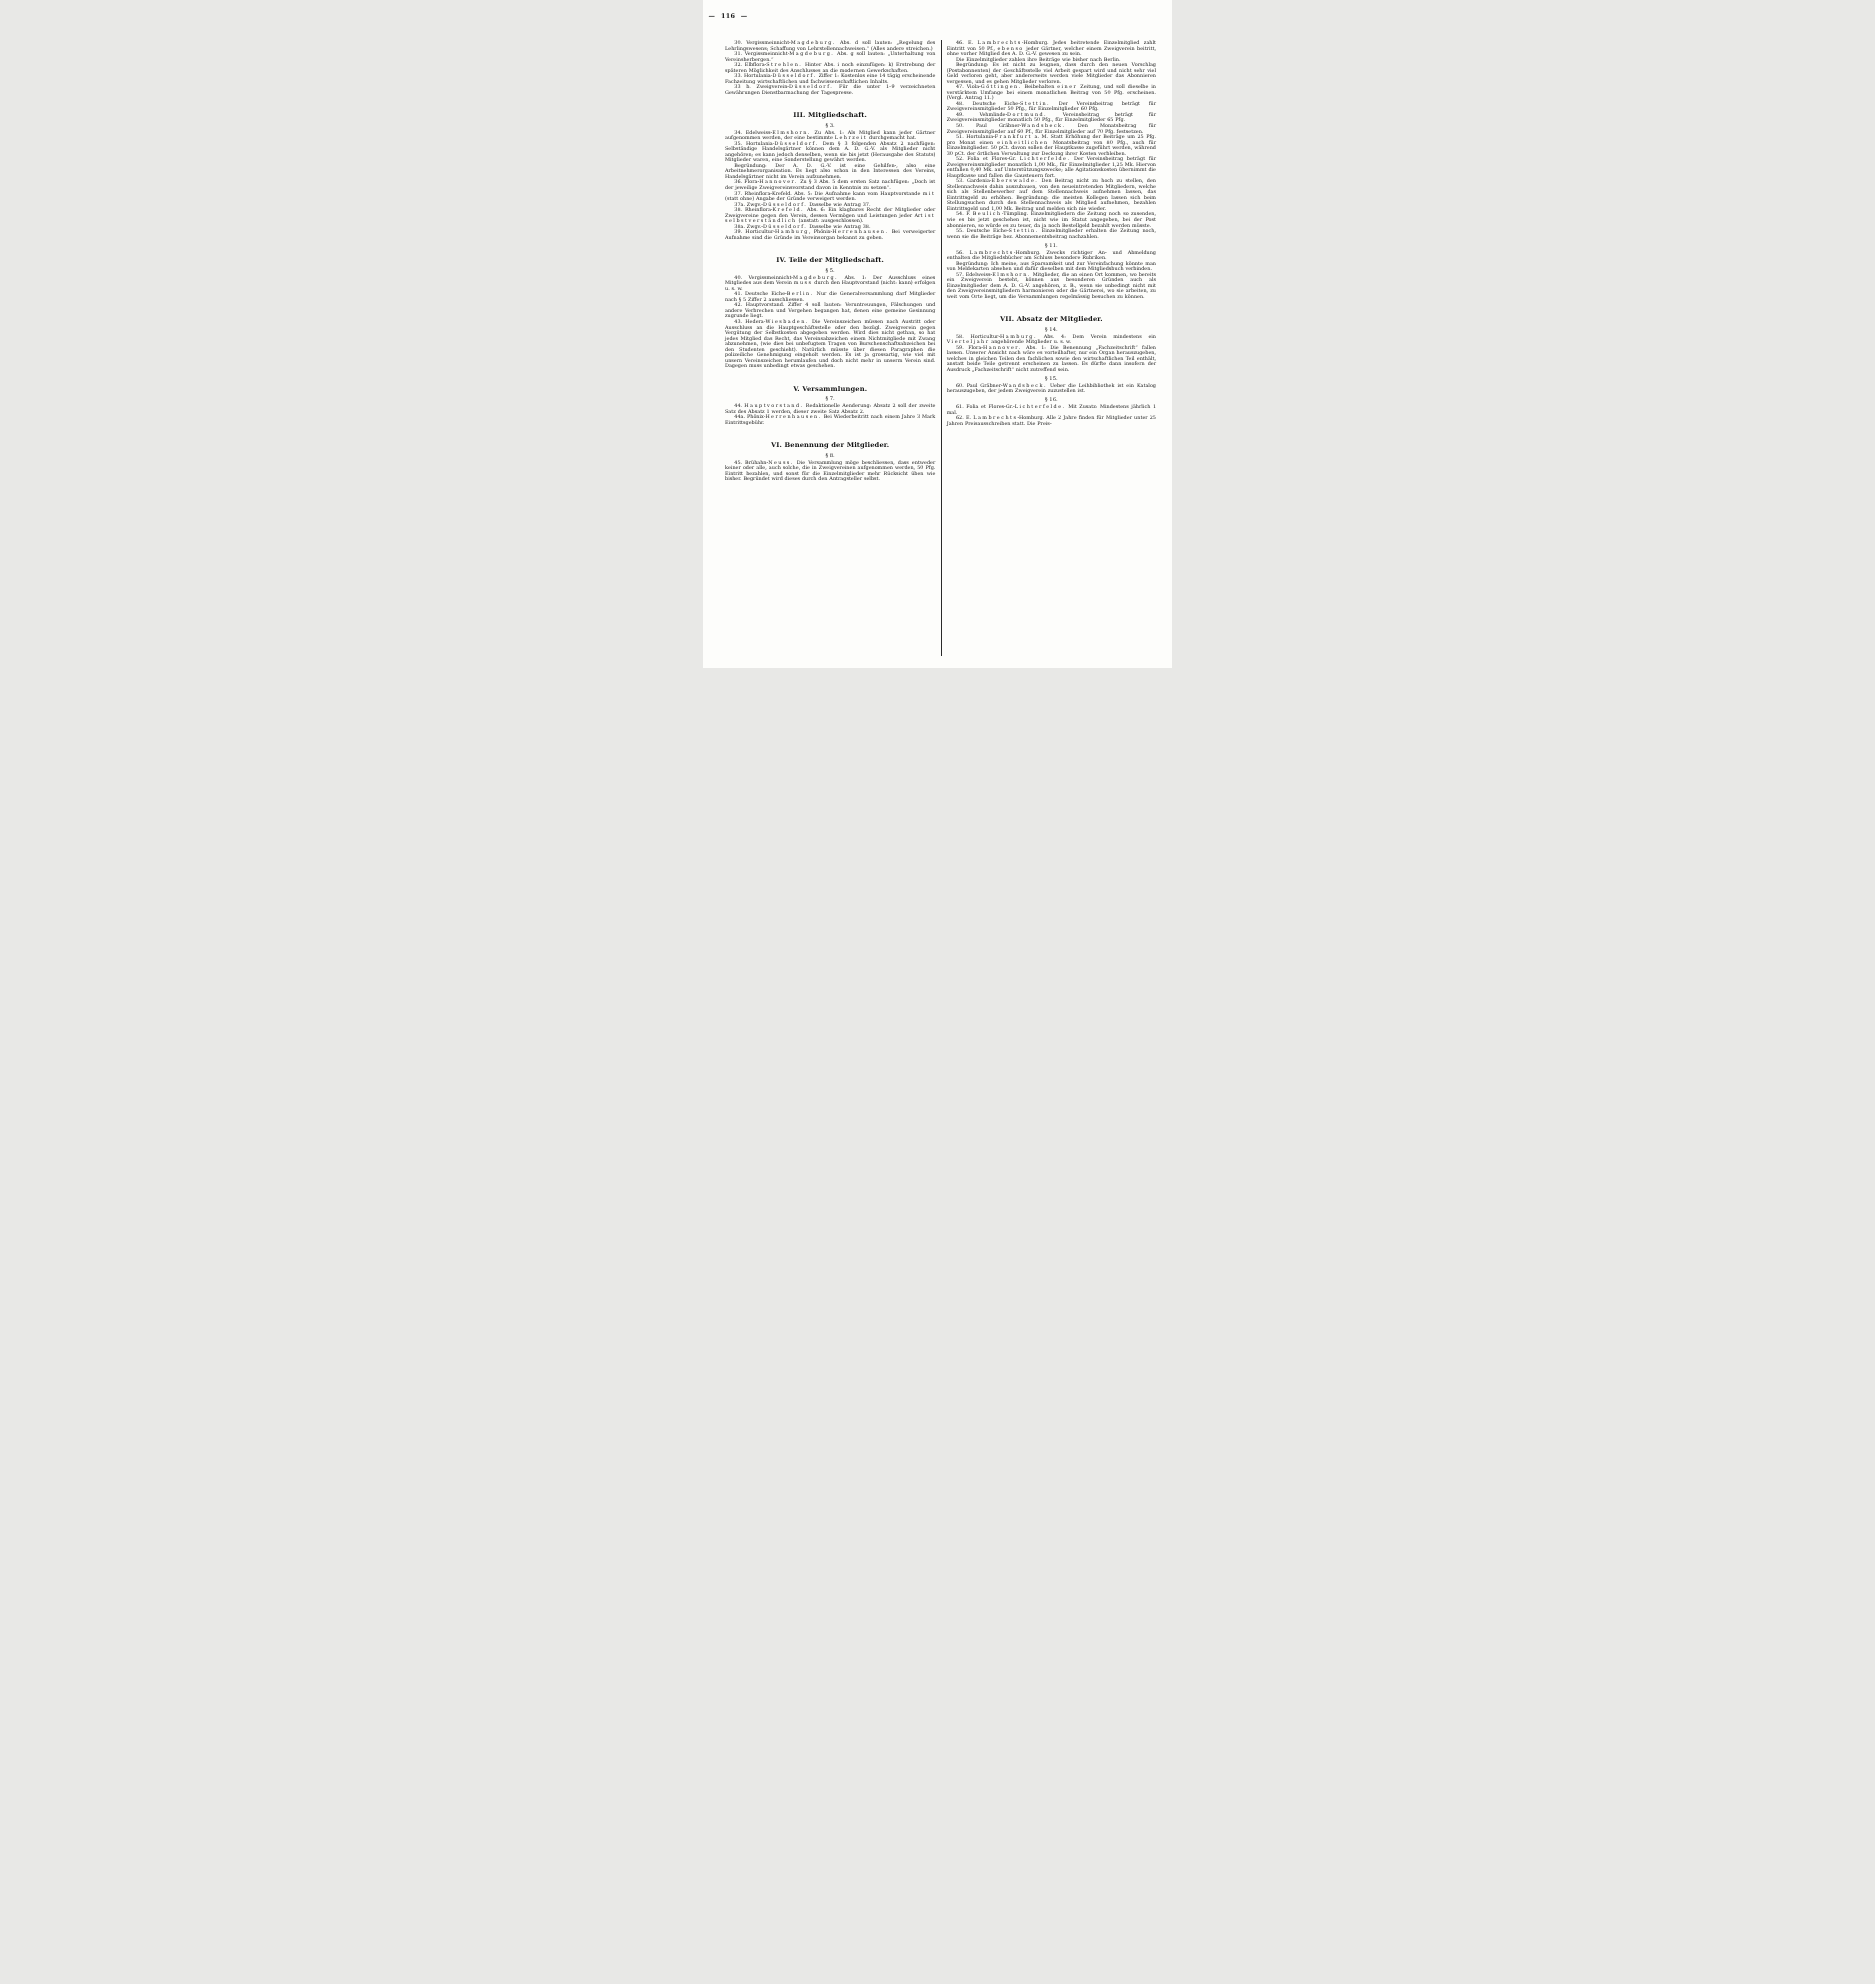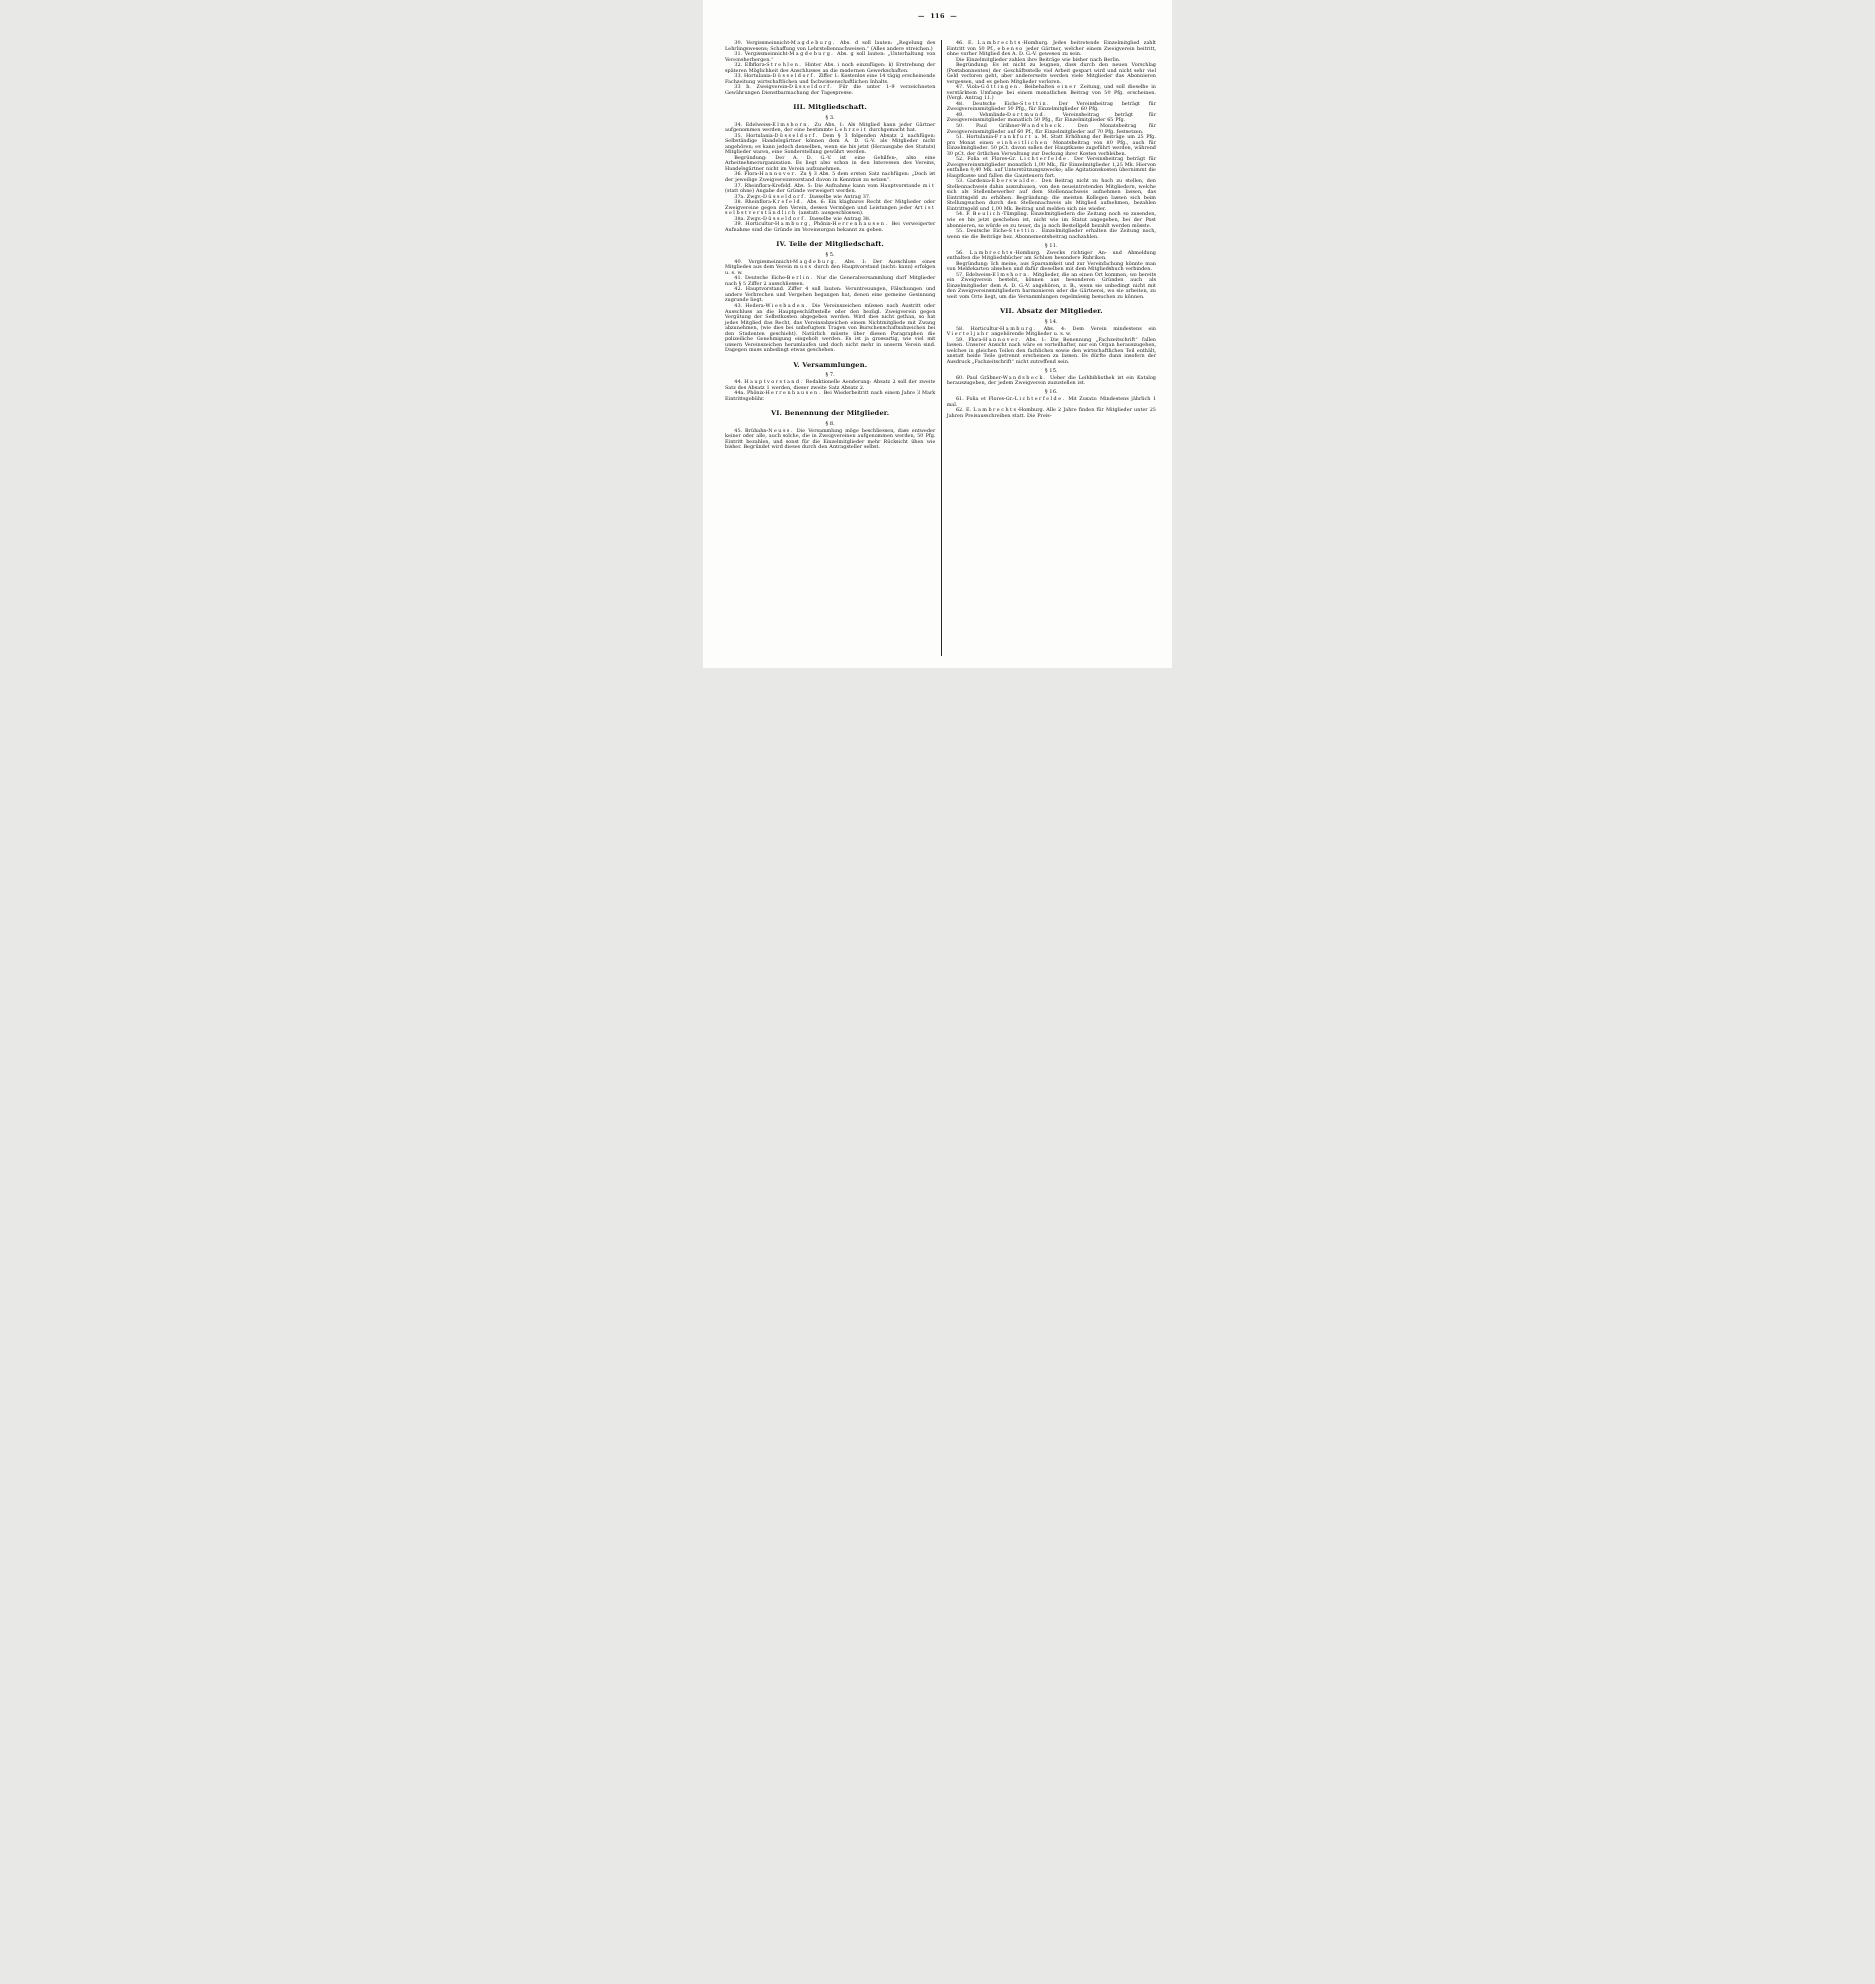--- a/index.html
+++ b/index.html
@@ -15,21 +15,21 @@
     background: #fdfdfb;
     color: #141414;
     font-family: "DejaVu Serif", "Liberation Serif", serif;
     overflow: hidden;
   }
   .page-header {
     position: absolute;
     top: 12px;
     left: 0;
     width: 100%;
-    text-align: center;
+    text-align: left;
     font-size: 6.4px;
     font-weight: bold;
     letter-spacing: 0.05em;
   }
   .page-header .dash { margin: 0 5.6px; font-weight: bold; }
   .columns {
     position: absolute;
     top: 40px;
     left: 22px;
     right: 16px;
@@ -49,21 +49,21 @@
     text-align: justify;
     text-indent: 1.9em;
     word-spacing: 0.06em;
   }
   .sp { letter-spacing: 0.30em; }
   .sec {
     text-align: center;
     font-weight: bold;
     font-size: 6.7px;
     letter-spacing: 0.02em;
-    margin: 8px 0 2px 0;
+    margin: 16px 0 2px 0;
   }
   .sref {
     text-align: center;
     font-size: 5.2px;
     margin: 2.4px 0 2px 0;
   }
 </style>
 </head>
 <body>
 

